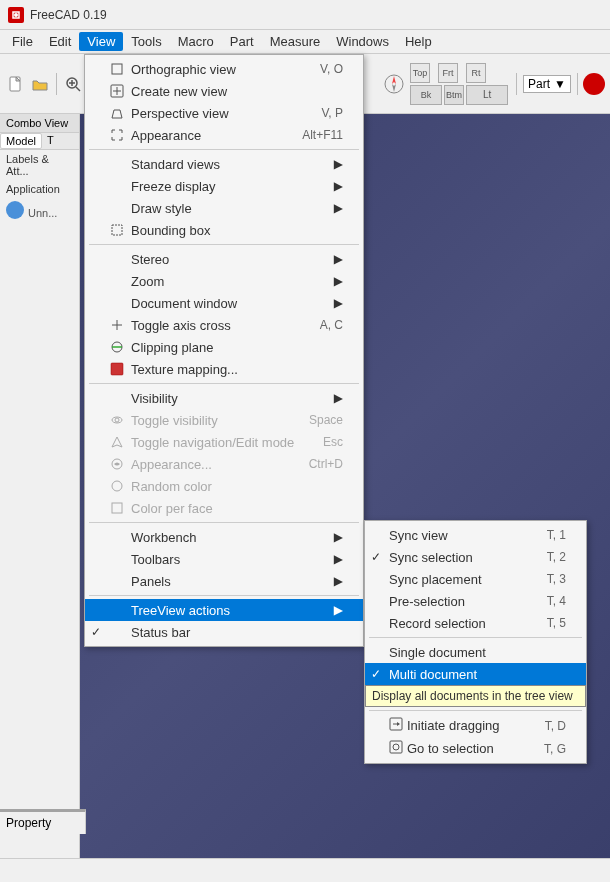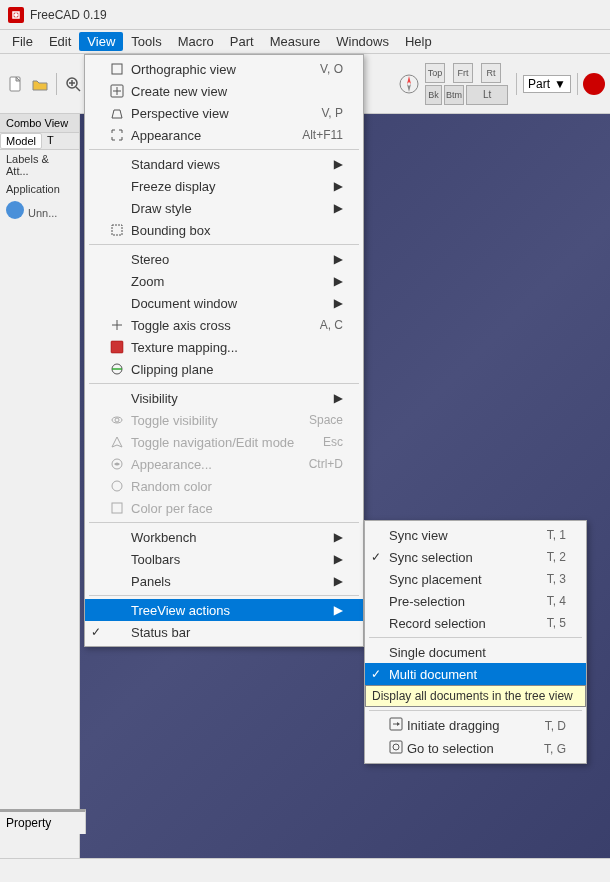--- a/index.html
+++ b/index.html
@@ -389,21 +389,21 @@
         <polygon points="11,19 13,11 11,13 9,11" fill="#888"></polygon>
       </svg>
     </div>
     <div style="display:flex; flex-direction:column; gap:2px; margin:0 4px;">
       <div style="display:flex; gap:8px;">
         <div style="width:20px;height:20px;background:#e8e8e8;border:1px solid #aaa;display:flex;align-items:center;justify-content:center;font-size:9px;color:#555;">Top</div>
         <div style="width:20px;height:20px;background:#e8e8e8;border:1px solid #aaa;display:flex;align-items:center;justify-content:center;font-size:9px;color:#555;">Frt</div>
         <div style="width:20px;height:20px;background:#e8e8e8;border:1px solid #aaa;display:flex;align-items:center;justify-content:center;font-size:9px;color:#555;">Rt</div>
       </div>
       <div style="display:flex; gap:2px;">
-        <div style="width:17px;height:20px;background:#ddd;border:1px solid #aaa;display:flex;align-items:center;justify-content:center;font-size:9px;color:#555;">Bk</div>
+        <div style="width:32px;height:20px;background:#ddd;border:1px solid #aaa;display:flex;align-items:center;justify-content:center;font-size:9px;color:#555;">Bk</div>
         <div style="width:20px;height:20px;background:#ddd;border:1px solid #aaa;display:flex;align-items:center;justify-content:center;font-size:9px;color:#555;">Btm</div>
         <div style="width:42px;height:20px;background:#ddd;border:1px solid #aaa;display:flex;align-items:center;justify-content:center;font-size:10px;color:#555;">Lt</div>
       </div>
     </div>
     <div class="tb-separator"></div>
 
     <div class="part-dropdown">
       <span>Part</span>
       <span style="margin-left:4px;">▼</span>
     </div>
@@ -539,34 +539,34 @@
           <line x1="2" y1="7" x2="12" y2="7" stroke="#555" stroke-width="1"></line>
         </svg>
     </span>
     <span class="menu-entry-text">Toggle axis cross</span>
     <span class="shortcut">A, C</span>
   </div>
 
   <div class="menu-entry">
     <span class="icon-placeholder">
       <svg width="14" height="14" viewBox="0 0 14 14">
-          <rect x="1" y="1" width="12" height="12" rx="1" fill="#c33" stroke="#900" stroke-width="0.5"></rect>
-        </svg>
-    </span>
-    <span class="menu-entry-text">Texture mapping...</span>
-  </div>
-
-  <div class="menu-entry">
-    <span class="icon-placeholder">
-      <svg width="14" height="14" viewBox="0 0 14 14">
           <circle cx="7" cy="7" r="5" fill="none" stroke="#555" stroke-width="1"></circle>
           <line x1="2" y1="7" x2="12" y2="7" stroke="#3a3" stroke-width="1.5"></line>
         </svg>
     </span>
     <span class="menu-entry-text">Clipping plane</span>
+  </div>
+
+  <div class="menu-entry">
+    <span class="icon-placeholder">
+      <svg width="14" height="14" viewBox="0 0 14 14">
+          <rect x="1" y="1" width="12" height="12" rx="1" fill="#c33" stroke="#900" stroke-width="0.5"></rect>
+        </svg>
+    </span>
+    <span class="menu-entry-text">Texture mapping...</span>
   </div>
 
   <div class="menu-separator"></div>
 
   <div class="menu-entry">
     <span class="icon-placeholder"></span>
     <span class="menu-entry-text">Visibility</span>
     <span class="arrow">▶</span>
   </div>
 

